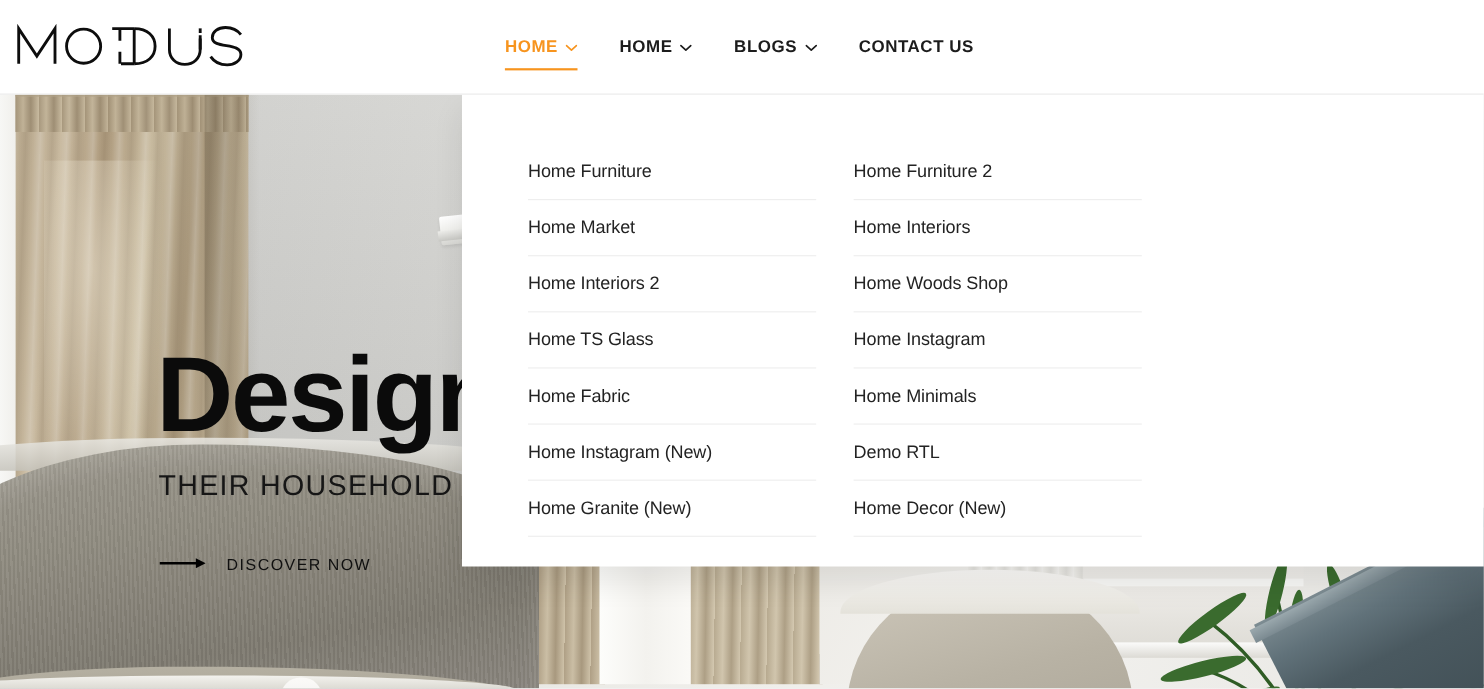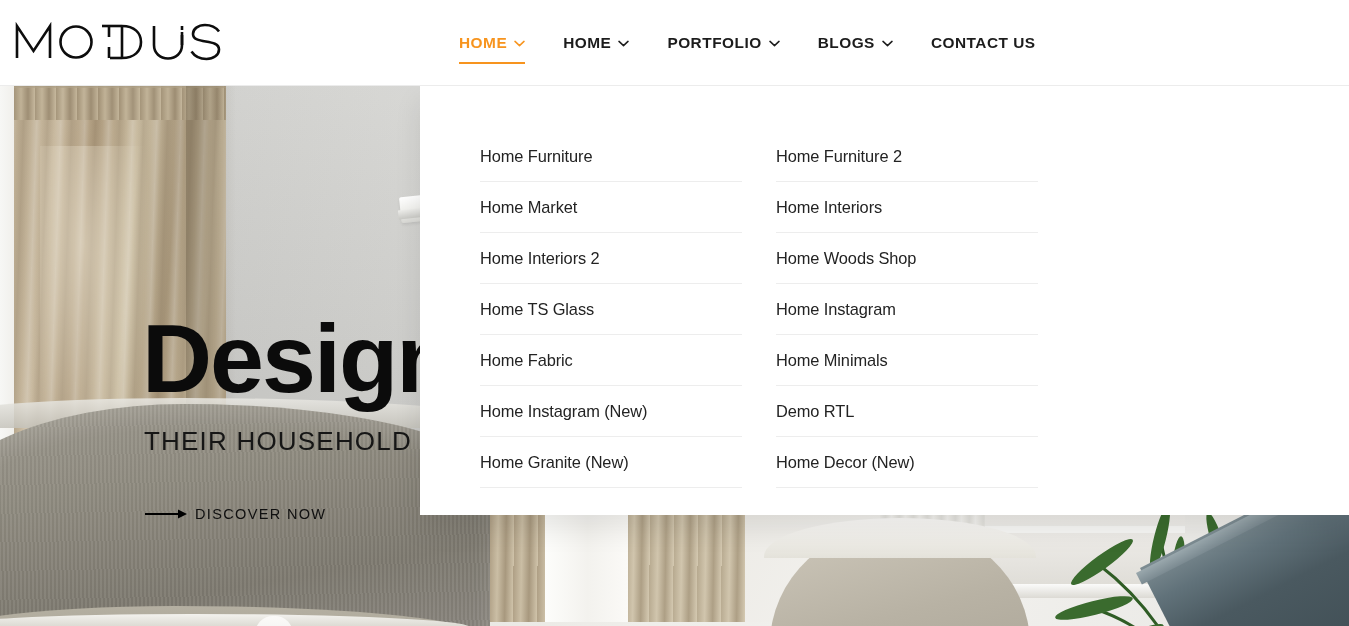--- a/index.html
+++ b/index.html
@@ -196,21 +196,21 @@
     font-size:97px; line-height:1.02; font-weight:700; color:#0b0b0b;
     letter-spacing:-2px; white-space:nowrap;
   }
   .hero-sub{
     position:absolute; left:144px; top:340px;
     font-size:26px; font-weight:400; color:#161616;
     letter-spacing:1.2px; white-space:nowrap;
   }
   .hero-cta{
     position:absolute; left:145px; top:420px;
-    display:flex; align-items:center; gap:8px; cursor:pointer;
+    display:flex; align-items:flex-start; gap:19px; cursor:pointer;
   }
   .cta-arrow{ display:block; }
   .cta-label{
     font-size:14.5px; font-weight:400; color:#101010; letter-spacing:1.35px;
     white-space:nowrap;
   }
 
   
   .header{
     position:absolute; left:0; top:0; width:1349px; height:86px;
@@ -385,26 +385,20 @@
         <span class="nav-underline"></span>
       </div>
 
       <div class="nav-item">
         <span class="nav-label">HOME</span>
         <svg width="11" height="7" viewBox="0 0 11 7" fill="none">
           <path class="chev" d="M1 1.4 L5.5 5.6 L10 1.4" stroke-width="1.5" stroke-linecap="round" stroke-linejoin="round"></path>
         </svg>
       </div>
 
-      <div class="nav-item">
-        <span class="nav-label">PORTFOLIO</span>
-        <svg width="11" height="7" viewBox="0 0 11 7" fill="none">
-          <path class="chev" d="M1 1.4 L5.5 5.6 L10 1.4" stroke-width="1.5" stroke-linecap="round" stroke-linejoin="round"></path>
-        </svg>
-      </div>
 
 
       <div class="nav-item">
         <span class="nav-label">BLOGS</span>
         <svg width="11" height="7" viewBox="0 0 11 7" fill="none">
           <path class="chev" d="M1 1.4 L5.5 5.6 L10 1.4" stroke-width="1.5" stroke-linecap="round" stroke-linejoin="round"></path>
         </svg>
       </div>
 
       <div class="nav-item">

